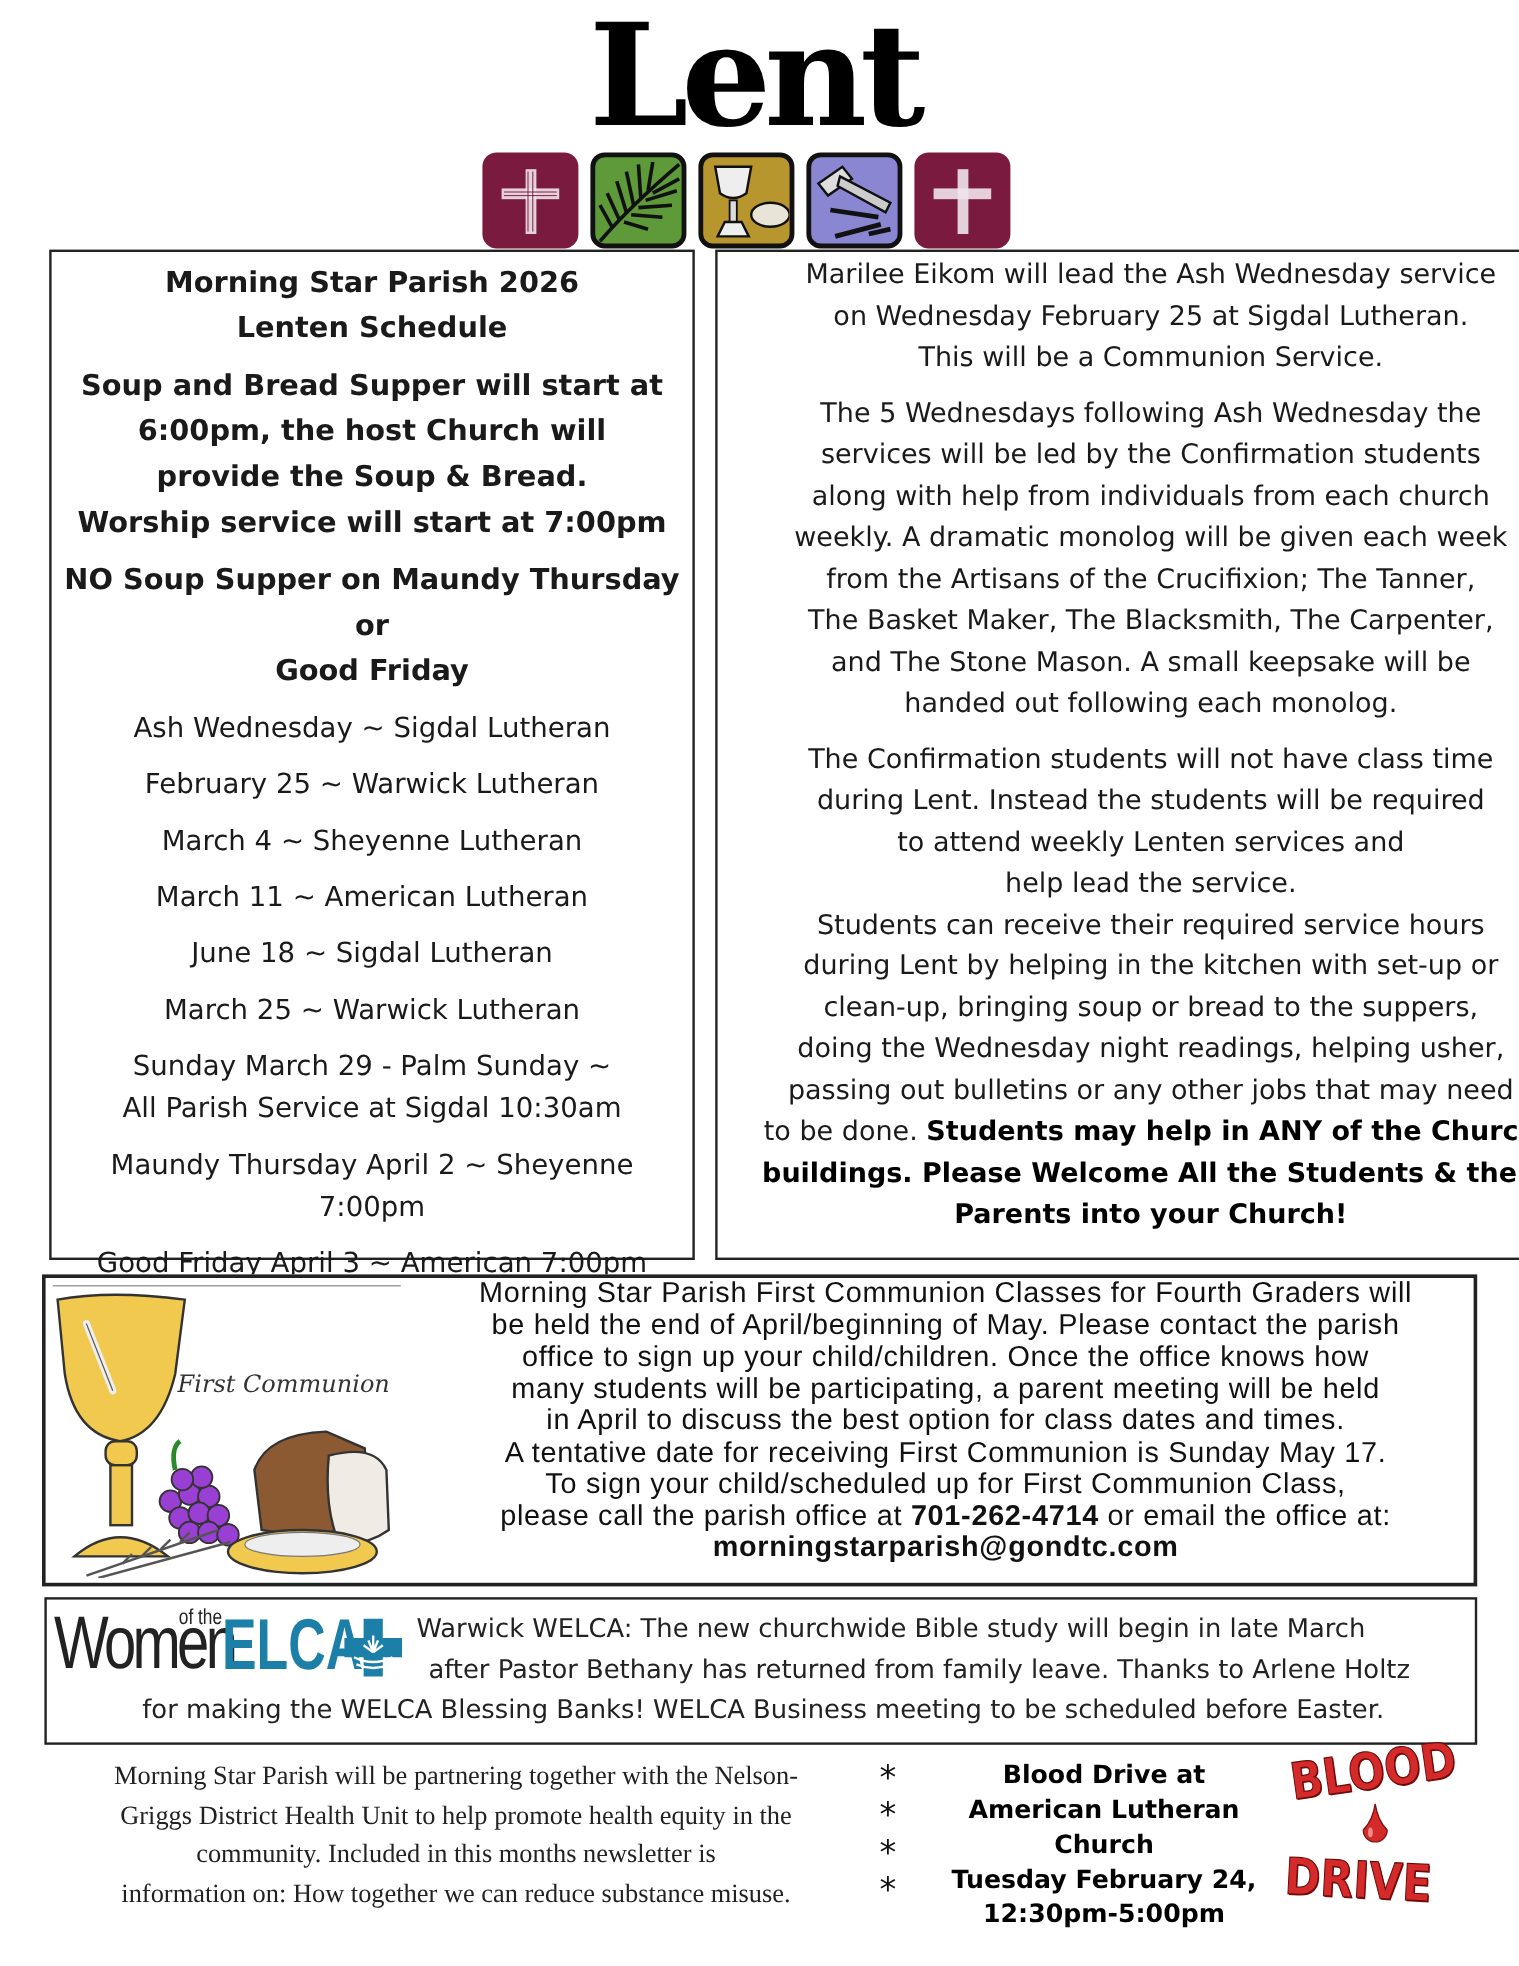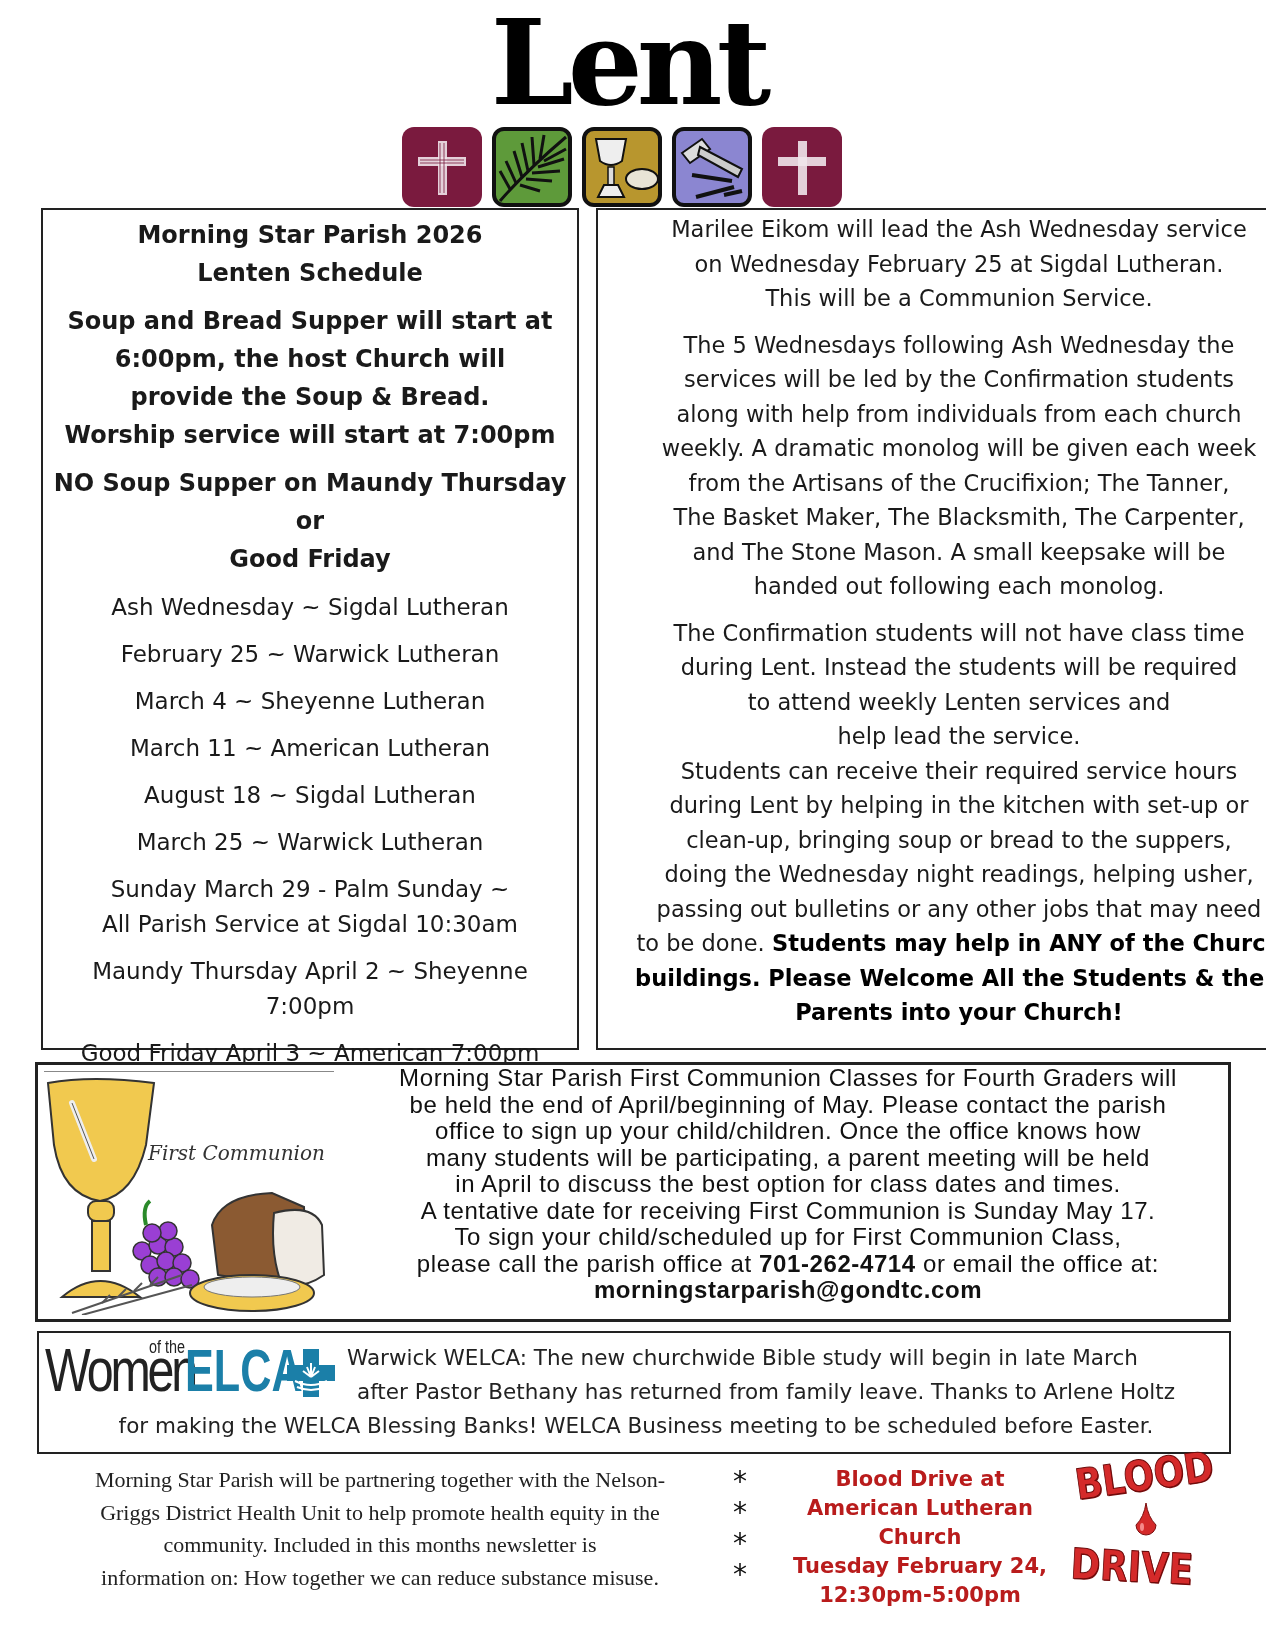--- a/index.html
+++ b/index.html
@@ -51,21 +51,21 @@
 
   .health {
     position: absolute; left: 40px; top: 1464px; width: 680px;
     font-family: "Liberation Serif", serif; font-size: 22px; line-height: 32.5px;
     text-align: center; color: #222;
   }
   .stars { position: absolute; left: 733px; top: 1466px; width: 20px; font-size: 28px; line-height: 31px; color: #111; }
   .blood-text {
     position: absolute; left: 765px; top: 1465px; width: 310px;
     font-family: "DejaVu Sans", sans-serif; font-weight: bold; font-size: 21px; line-height: 29px;
-    text-align: center; color: #b91c1c;
+    text-align: center; color: #000000;
   }
   .blood-logo { position: absolute; left: 1072px; top: 1455px; width: 150px; height: 140px; }
 </style>
 </head>
 <body>
 
 <div class="lent-title">Lent</div>
 
 <div class="tiles">
   <div class="tile" style="background:#7a1a3e">
@@ -119,21 +119,21 @@
   </div>
   <div style="margin-top:10px;">
     <div class="sched-bold">NO Soup Supper on Maundy Thursday or</div>
     <div class="sched-bold">Good Friday</div>
   </div>
   <div>
     <div class="sched-item">Ash Wednesday ~ Sigdal Lutheran</div>
     <div class="sched-item">February 25 ~ Warwick Lutheran</div>
     <div class="sched-item">March 4 ~ Sheyenne Lutheran</div>
     <div class="sched-item">March 11 ~ American Lutheran</div>
-    <div class="sched-item">August 18 ~ Sigdal Lutheran</div>
+    <div class="sched-item">June 18 ~ Sigdal Lutheran</div>
     <div class="sched-item">March 25 ~ Warwick Lutheran</div>
     <div class="sched-item">
       <div>Sunday March 29 - Palm Sunday ~</div>
       <div>All Parish Service at Sigdal 10:30am</div>
     </div>
     <div class="sched-item">
       <div>Maundy Thursday April 2 ~ Sheyenne</div>
       <div>7:00pm</div>
     </div>
     <div class="sched-item">Good Friday April 3 ~ American 7:00pm</div>

